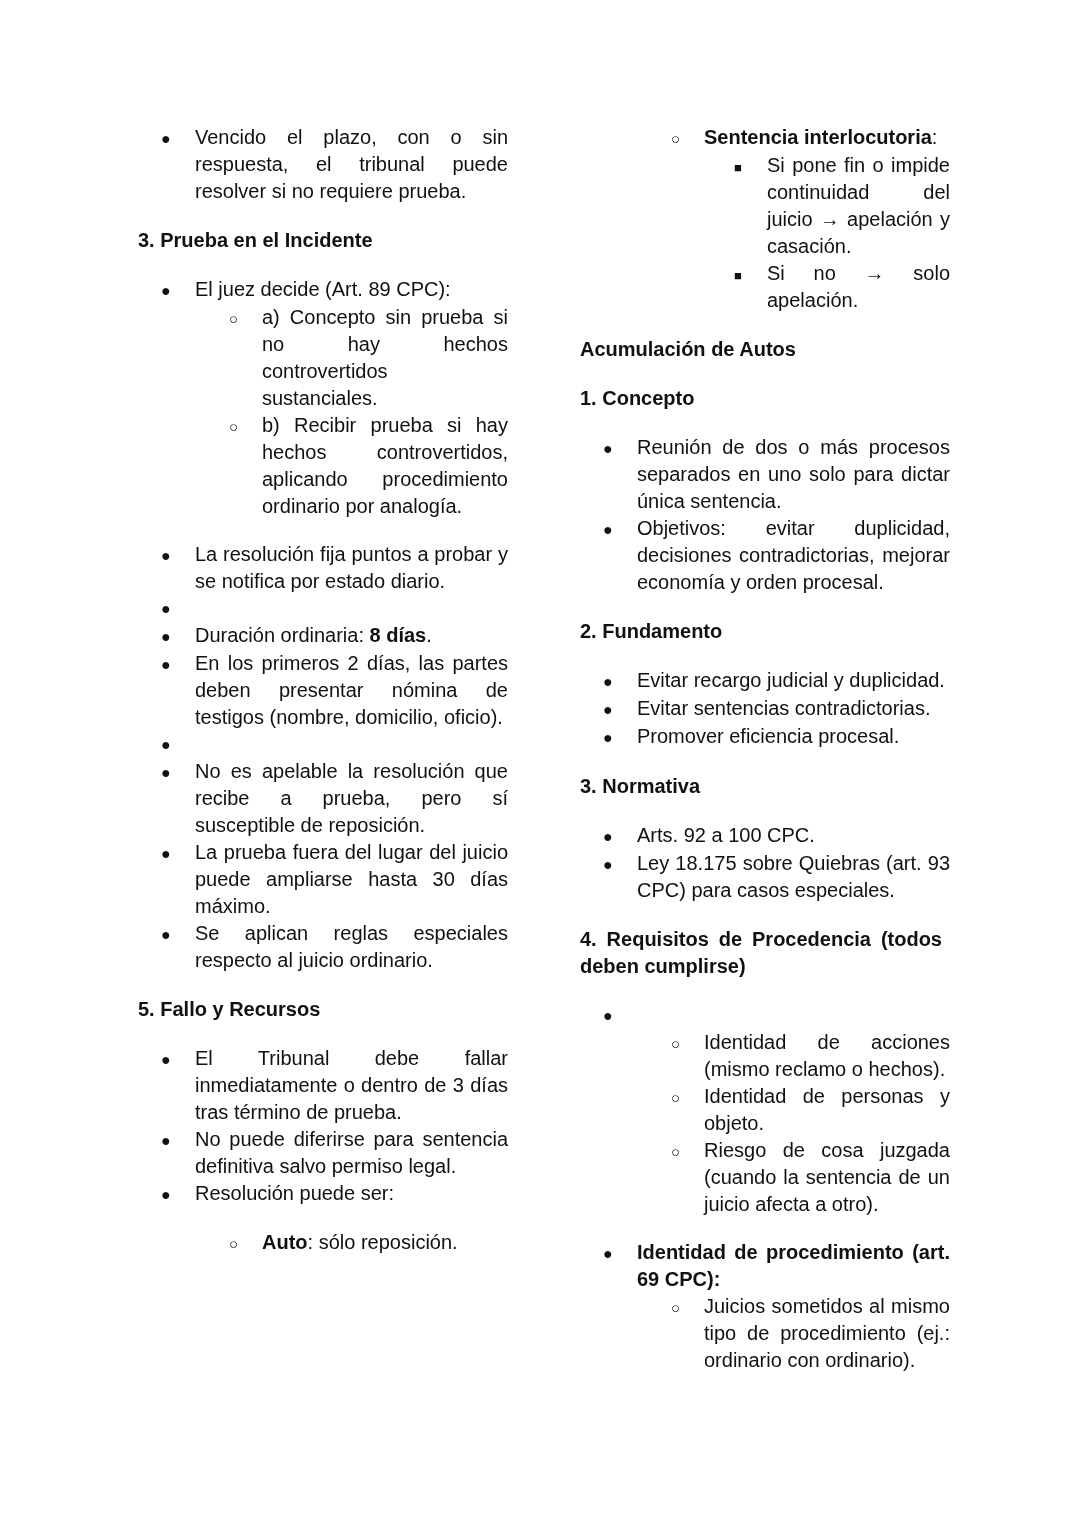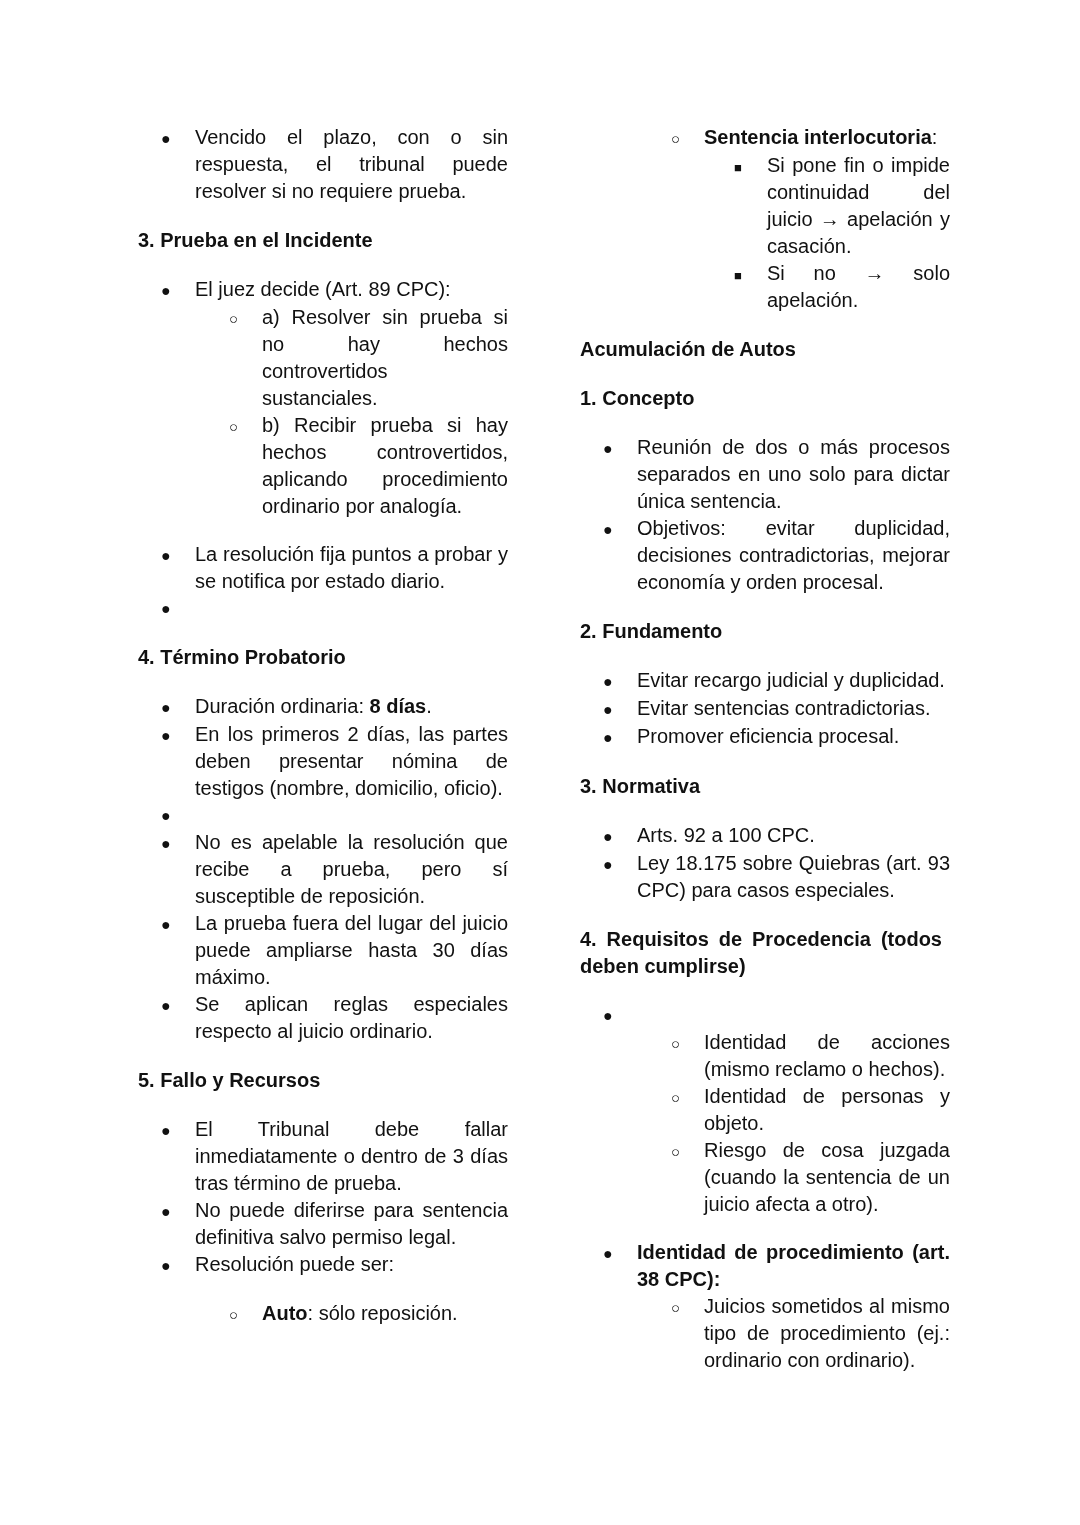--- a/index.html
+++ b/index.html
@@ -55,38 +55,37 @@
         </div>
       </div>
       <div class="heading">3. Prueba en el Incidente</div>
       <div class="list">
         <div class="item l1">
           <span class="marker">●</span>
           <div class="text"><span>El juez decide (Art. 89 CPC):</span></div>
         </div>
         <div class="item l2">
           <span class="marker">○</span>
-          <div class="text"><span>a) Resolver sin prueba si no hay hechos controvertidos sustanciales.</span></div>
+          <div class="text"><span>a) Concepto sin prueba si no hay hechos controvertidos sustanciales.</span></div>
         </div>
         <div class="item l2">
           <span class="marker">○</span>
           <div class="text"><span>b) Recibir prueba si hay hechos controvertidos, aplicando procedimiento ordinario por analogía.</span></div>
         </div>
       </div>
       <div class="spacer"></div>
       <div class="list">
         <div class="item l1">
           <span class="marker">●</span>
           <div class="text"><span>La resolución fija puntos a probar y se notifica por estado diario.</span></div>
         </div>
         <div class="item l1">
           <span class="marker">●</span>
         </div>
       </div>
-      <div class="heading">4. Término Probatorio</div>
       <div class="list">
         <div class="item l1">
           <span class="marker">●</span>
           <div class="text"><span>Duración ordinaria: </span><span class="b">8 días</span><span>.</span></div>
         </div>
         <div class="item l1">
           <span class="marker">●</span>
           <div class="text"><span>En los primeros 2 días, las partes deben presentar nómina de testigos (nombre, domicilio, oficio).</span></div>
         </div>
         <div class="item l1">
@@ -196,21 +195,21 @@
         </div>
         <div class="item l2">
           <span class="marker">○</span>
           <div class="text"><span>Riesgo de cosa juzgada (cuando la sentencia de un juicio afecta a otro).</span></div>
         </div>
       </div>
       <div class="spacer"></div>
       <div class="list">
         <div class="item l1">
           <span class="marker">●</span>
-          <div class="text"><span class="b">Identidad de procedimiento (art. 38 CPC):</span></div>
+          <div class="text"><span class="b">Identidad de procedimiento (art. 69 CPC):</span></div>
         </div>
         <div class="item l2">
           <span class="marker">○</span>
           <div class="text"><span>Juicios sometidos al mismo tipo de procedimiento (ej.: ordinario con ordinario).</span></div>
         </div>
       </div>
     </div>
   </div>
 
 </body></html>

